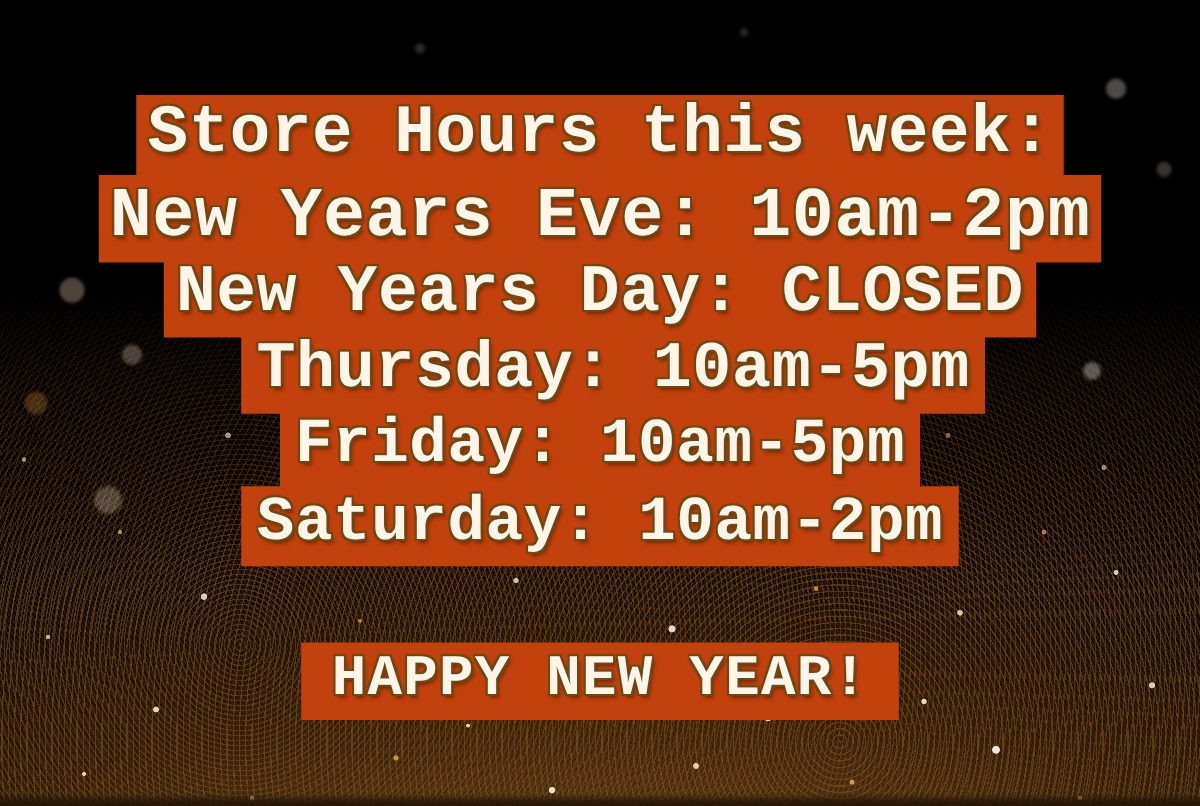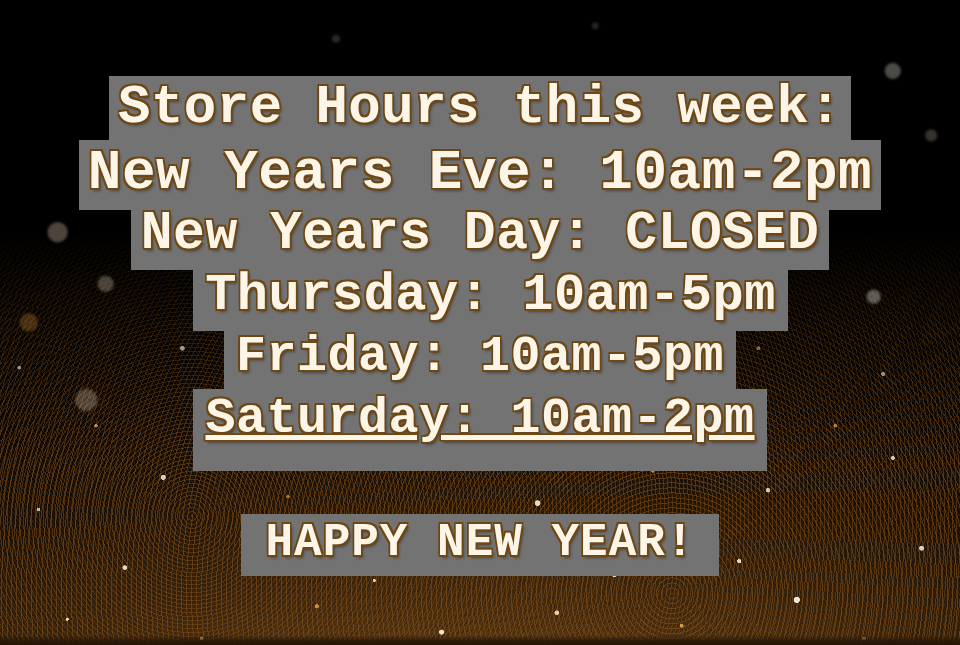--- a/index.html
+++ b/index.html
@@ -115,21 +115,21 @@
   }
   .line {
     position: absolute;
     left: 0;
     right: 0;
     text-align: center;
     line-height: 1;
   }
   .line .bar {
     display: inline-block;
-    background: #737373;
+    background: #c2410c;
     color: #fdf6e8;
     font-weight: bold;
     letter-spacing: 0.5px;
     white-space: pre;
     text-shadow:
       -1.6px -1.6px 0 #6d4714,
        1.6px -1.6px 0 #6d4714,
       -1.6px  1.6px 0 #6d4714,
        1.6px  1.6px 0 #6d4714,
        0 0 2px rgba(60,38,10,.65),
@@ -140,21 +140,21 @@
   .row-1 .bar  { font-size: 54px; padding: 5px 9px 9px; }
   .row-2  { top: 140px; }
   .row-2 .bar  { font-size: 56px; padding: 5px 9px 9px; }
   .row-3  { top: 203px; }
   .row-3 .bar  { font-size: 53px; padding: 5px 10px 9px; font-family: Liberation Mono, monospace; }
   .row-4  { top: 265px; margin-left: 21px; }
   .row-4 .bar  { font-size: 52px; padding: 5px 12px 9px; }
   .row-5  { top: 327px; }
   .row-5 .bar  { font-size: 50px; padding: 5px 12px 9px; }
   .row-6  { top: 389px; }
-  .row-6 .bar  { font-size: 50px; padding: 5px 12px 27px; text-decoration: underline; }
+  .row-6 .bar  { font-size: 50px; padding: 5px 12px 9px; }
   .row-7  { top: 514px; }
   .row-7 .bar  { font-size: 46px; padding: 6px 24px 10px; letter-spacing: 1px; }
 </style>
 </head>
 <body>
 
 <div id="poster">
 
   <div class="bg-base"></div>
   <div class="bg-grain-fine"></div>

